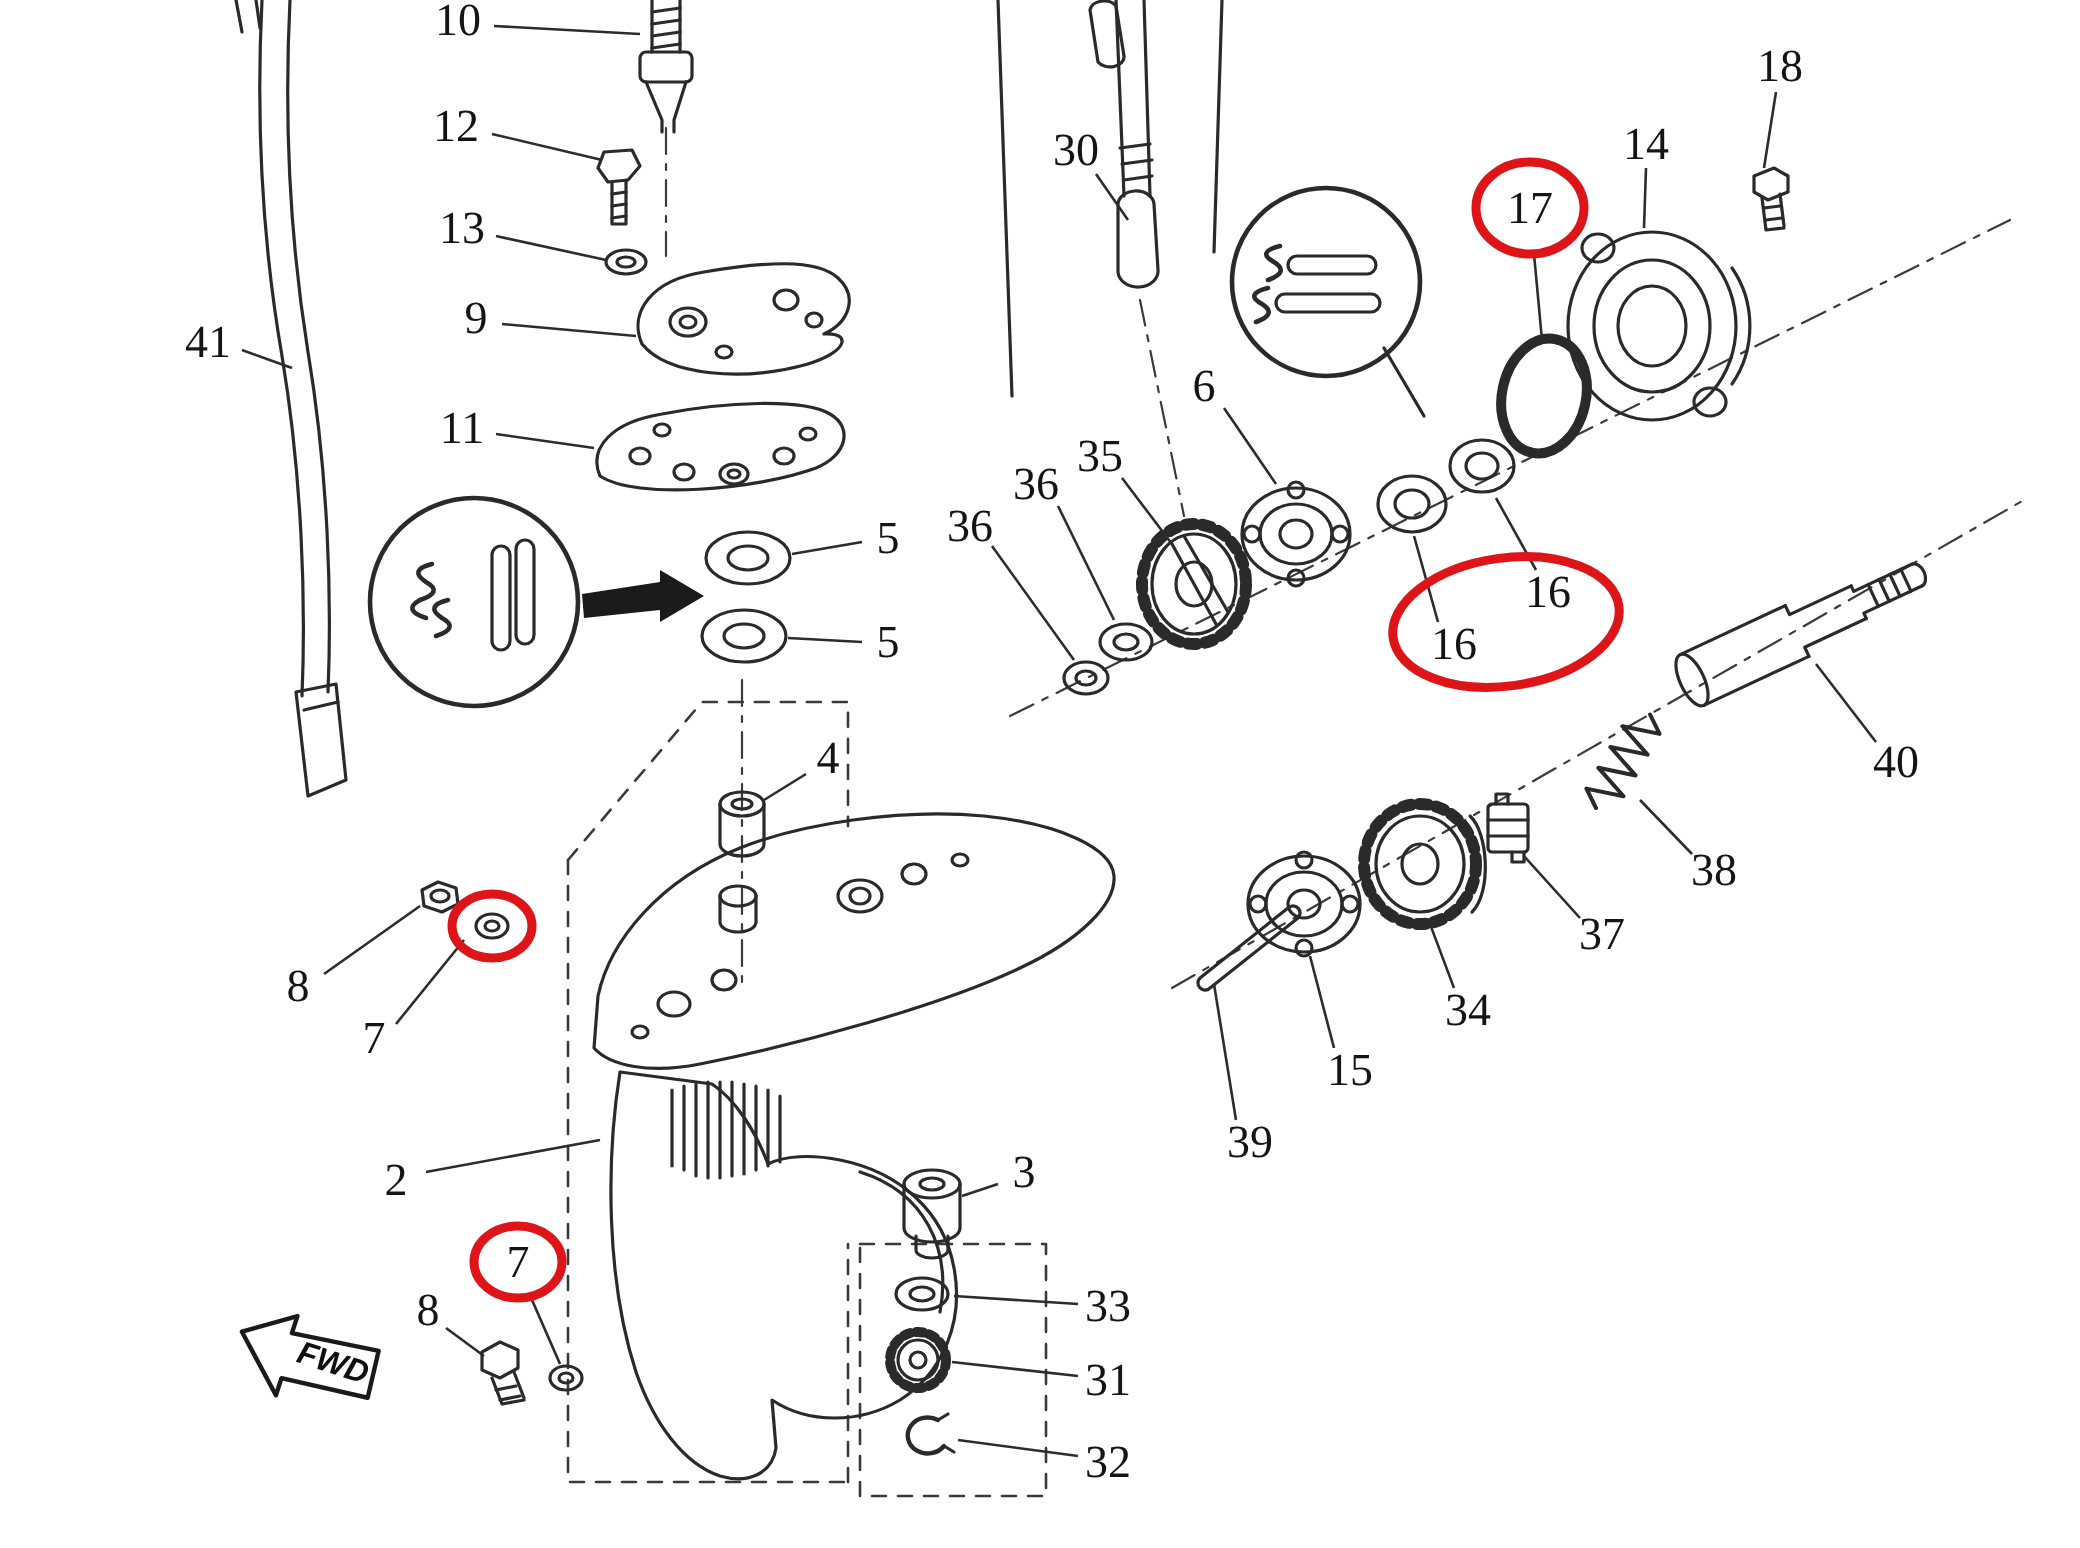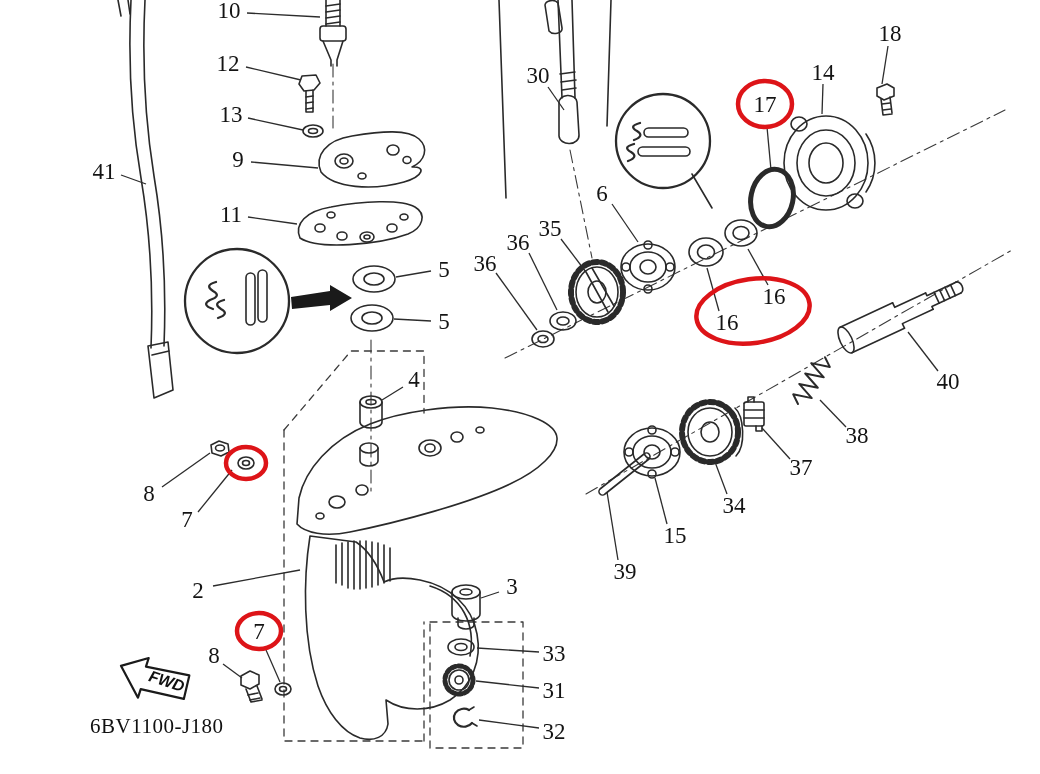--- a/index.html
+++ b/index.html
@@ -356,15 +356,14 @@
       <line x1="223" y1="664" x2="242" y2="678" class="leader"></line>
       <text x="214" y="655" class="plabel">8</text>
       <line x1="266" y1="650" x2="280" y2="682" class="leader"></line>
       <text x="259" y="631" class="plabel">7</text>
       <ellipse cx="765" cy="104" rx="27" ry="23" transform="rotate(0 765 104)" class="hl"></ellipse>
       <ellipse cx="753" cy="311" rx="57" ry="32" transform="rotate(-8 753 311)" class="hl"></ellipse>
       <ellipse cx="246" cy="463" rx="20" ry="16" transform="rotate(0 246 463)" class="hl"></ellipse>
       <ellipse cx="259" cy="631" rx="22" ry="18" transform="rotate(0 259 631)" class="hl"></ellipse>
     </svg>
 
-  <div id="code">6BV1100-J180</div>
 
 </div>
 
 </body></html>

